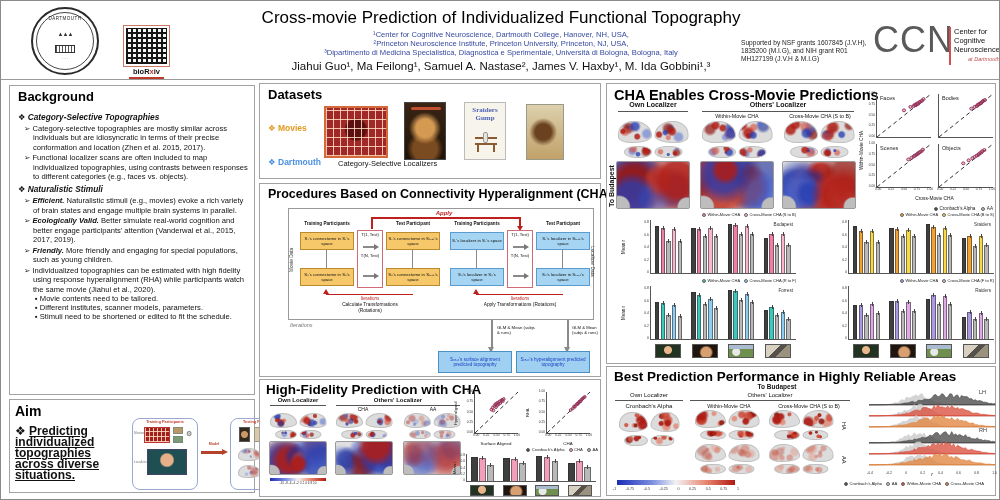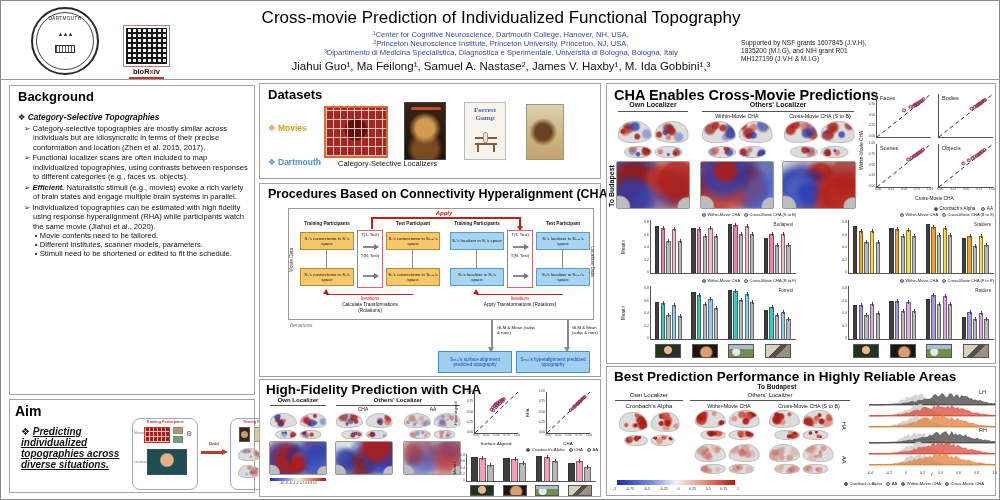--- a/index.html
+++ b/index.html
@@ -79,40 +79,53 @@
       <div style="font-size:7.6px;line-height:9px;margin-top:2.5px;color:#35489e">
         <div>¹Center for Cognitive Neuroscience, Dartmouth College, Hanover, NH, USA,</div>
         <div>²Princeton Neuroscience Institute, Princeton University, Princeton, NJ, USA,</div>
         <div>³Dipartimento di Medicina Specialistica, Diagnostica e Sperimentale, Università di Bologna, Bologna, Italy</div>
       </div>
       <div style="font-size:11.5px;margin-top:3px;color:#111">Jiahui Guo¹,  Ma Feilong¹, Samuel A. Nastase², James V. Haxby¹, M. Ida Gobbini¹,³</div>
     </div>
 
     <div class="abs" style="left:740px;top:38px;width:128px;font-size:6.6px;line-height:8px;color:#222">Supported by NSF grants 1607845 (J.V.H), 1835200 (M.I.G), and NIH grant R01 MH127199 (J.V.H &amp; M.I.G)</div>
 
+    <div class="abs" style="left:872px;top:18px;width:124px;height:56px">
+      <div class="abs" style="left:0;top:0;font-size:36px;font-weight:300;letter-spacing:1px;color:#5a5a5a">CCN</div>
+      <div class="abs" style="left:76px;top:8px;width:2px;height:38px;background:#d05050"></div>
+      <div class="abs" style="left:81px;top:9px;font-size:7.5px;line-height:8.8px;color:#111">
+        <div>Center for</div>
+        <div>Cognitive</div>
+        <div>Neuroscience</div>
+        <div style="font-size:5.5px;font-style:italic;color:#c05050;text-align:right;margin-top:1px">at Dartmouth</div>
+      </div>
+    </div>
     <div class="abs" style="left:0;top:78px;width:1000px;height:1px;background:#9a9a9a"></div>
   </div>
 
   <div class="panel" style="left:8px;top:84px;width:246px;height:310px">
     <div class="ph" style="left:8px;top:4px;font-size:13px">Background</div>
     <div class="abs" id="bg-content" style="left:8px;top:23px;width:232px">
         <div class="bg-title">❖ Category-Selective Topographies</div>
         <div class="bg-item"><span>➢ </span><span>Category-selective topographies are mostly similar across individuals but are idiosyncratic in terms of their precise conformation and location (Zhen et al. 2015, 2017).</span></div>
         <div class="bg-item"><span>➢ </span><span>Functional localizer scans are often included to map individualized topographies, using contrasts between responses to different categories (e.g., faces vs. objects).</span></div>
+        <div class="bg-title">❖ Naturalistic Stimuli</div>
         <div class="bg-item"><span>➢ </span><span class="lead">Efficient. </span><span>Naturalistic stimuli (e.g., movies) evoke a rich variety of brain states and engage multiple brain systems in parallel.</span></div>
+        <div class="bg-item"><span>➢ </span><span class="lead">Ecologically Valid. </span><span>Better simulate real-world cognition and better engage participants' attention (Vanderwal et al., 2015, 2017, 2019).</span></div>
+        <div class="bg-item"><span>➢ </span><span class="lead">Friendly. </span><span>More friendly and engaging for special populations, such as young children.</span></div>
         <div class="bg-item"><span>➢ </span><span>Individualized topographies can be estimated with high fidelity using response hyperalignment (RHA) while participants watch the same movie (Jiahui et al., 2020).</span></div>
         <div class="bg-sub">▪ Movie contents need to be tailored.</div>
         <div class="bg-sub">▪ Different institutes, scanner models, parameters.</div>
         <div class="bg-sub">▪ Stimuli need to be shortened or edited to fit the schedule.</div>
       </div>
   </div>
 
   <div class="panel" style="left:8px;top:398px;width:246px;height:94px">
     <div class="ph" style="left:5px;top:3px;font-size:14px">Aim</div>
-    <div class="abs" style="left:11px;top:26px;width:114px;font-size:10px;line-height:11px;font-weight:bold;font-style:italic">
+    <div class="abs" style="left:5px;top:26px;width:114px;font-size:12px;line-height:11px;font-weight:bold;">
       <span>❖</span>
       <span style="text-decoration:underline">Predicting individualized topographies across diverse situations.</span>
     </div>
     <div class="abs" style="left:122px;top:18px;width:66px;height:72px;border:1px solid #9aa7d0;border-radius:8px">
       <div class="abs ctr" style="left:0;top:1px;width:100%;font-size:3.8px;font-weight:bold;color:#c0392b">Training Participants</div>
       <div class="abs" style="left:1px;top:13px;font-size:3.2px;color:#777">Movies</div>
       <div class="abs" style="left:11px;top:8px;width:26px;height:16px;border:1px solid #b33;background:repeating-linear-gradient(90deg,rgba(255,220,190,.85) 0 1px,transparent 1px 4px),repeating-linear-gradient(0deg,rgba(255,220,190,.85) 0 1px,transparent 1px 5px),#a02020"></div>
       <div class="abs" style="left:40px;top:8px;width:10px;height:7px;background:#b89868;border:0.5px solid #887"></div>
       <div class="abs" style="left:40px;top:17px;width:10px;height:7px;background:#7a9a78;border:0.5px solid #787"></div>
       <div class="abs" style="left:53px;top:11px;font-size:7px;color:#555">⚙</div>
@@ -144,21 +157,21 @@
       <span>❖</span> <span>Movies</span>
     </div>
     <div class="abs nw" style="left:8px;top:74px;font-size:8.5px;font-weight:bold;color:#4a90e2">
       <span>❖</span> <span>Dartmouth</span>
     </div>
     <div class="abs" style="left:64px;top:22px;width:64px;height:52px;border:2px solid #d46a3a;background:repeating-linear-gradient(90deg,rgba(255,220,190,.85) 0 1px,rgba(0,0,0,0) 1px 7px),repeating-linear-gradient(0deg,rgba(255,220,190,.85) 0 1px,rgba(0,0,0,0) 1px 9px),radial-gradient(circle at 50% 45%,#5a1010 0 10px,rgba(0,0,0,0) 12px),#a02828"></div>
     <div class="abs" style="left:144px;top:18px;width:42px;height:58px;border:1px solid #444;background:radial-gradient(circle at 50% 45%,#d49a52 0 9px,rgba(0,0,0,0) 16px),radial-gradient(circle at 50% 82%,#7a4a20 0 12px,rgba(0,0,0,0) 18px),linear-gradient(180deg,#3a2414,#201408)">
       <div class="abs" style="left:6px;top:4px;width:30px;height:3px;background:#c05030;border-radius:2px"></div>
     </div>
     <div class="abs" style="left:204px;top:18px;width:42px;height:58px;border:1px solid #bbb;background:#f7f4ec">
-      <div class="ctr" style="font-family:'Liberation Serif',serif;font-size:7px;line-height:8px;color:#4a5fb0;font-weight:bold;padding-top:3px;width:30px;margin:0 auto">Forrest Gump</div>
+      <div class="ctr" style="font-family:'Liberation Serif',serif;font-size:7px;line-height:8px;color:#4a5fb0;font-weight:bold;padding-top:3px;width:30px;margin:0 auto">Sraiders Gump</div>
       <div class="abs" style="left:10px;top:34px;width:22px;height:2px;background:#8a5a30"></div>
       <div class="abs" style="left:10px;top:40px;width:22px;height:2px;background:#8a5a30"></div>
       <div class="abs" style="left:12px;top:42px;width:1.5px;height:7px;background:#8a5a30"></div>
       <div class="abs" style="left:28px;top:42px;width:1.5px;height:7px;background:#8a5a30"></div>
       <div class="abs" style="left:18px;top:29px;width:5px;height:11px;background:#e8e4da;border:0.5px solid #999;border-radius:2px"></div>
     </div>
     <div class="abs" style="left:266px;top:20px;width:38px;height:56px;border:1px solid #998;background:radial-gradient(circle at 45% 50%,#6a4220 0 8px,rgba(0,0,0,0) 14px),linear-gradient(180deg,#dcd0ac,#c2a16a)"></div>
     <div class="abs nw" style="left:78px;top:76px;font-size:7.5px;color:#111">Category-Selective Localizers</div>
   </div>
 

